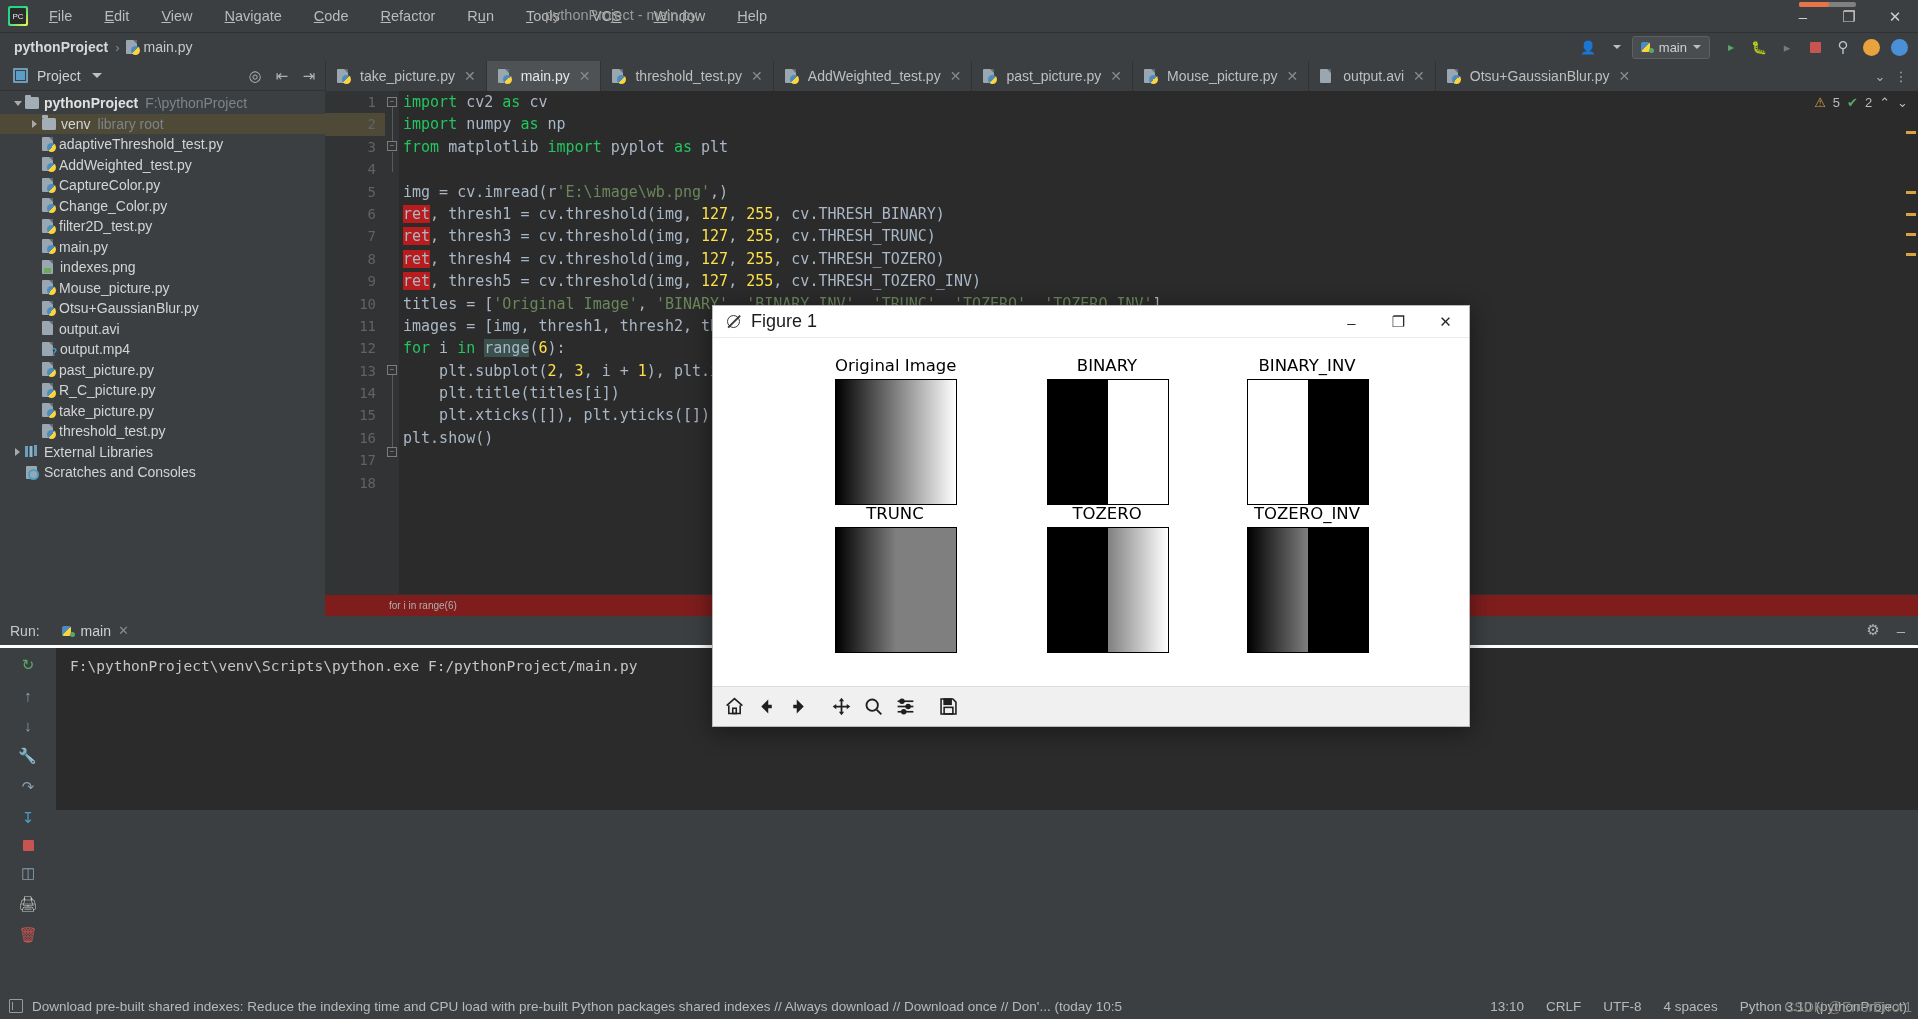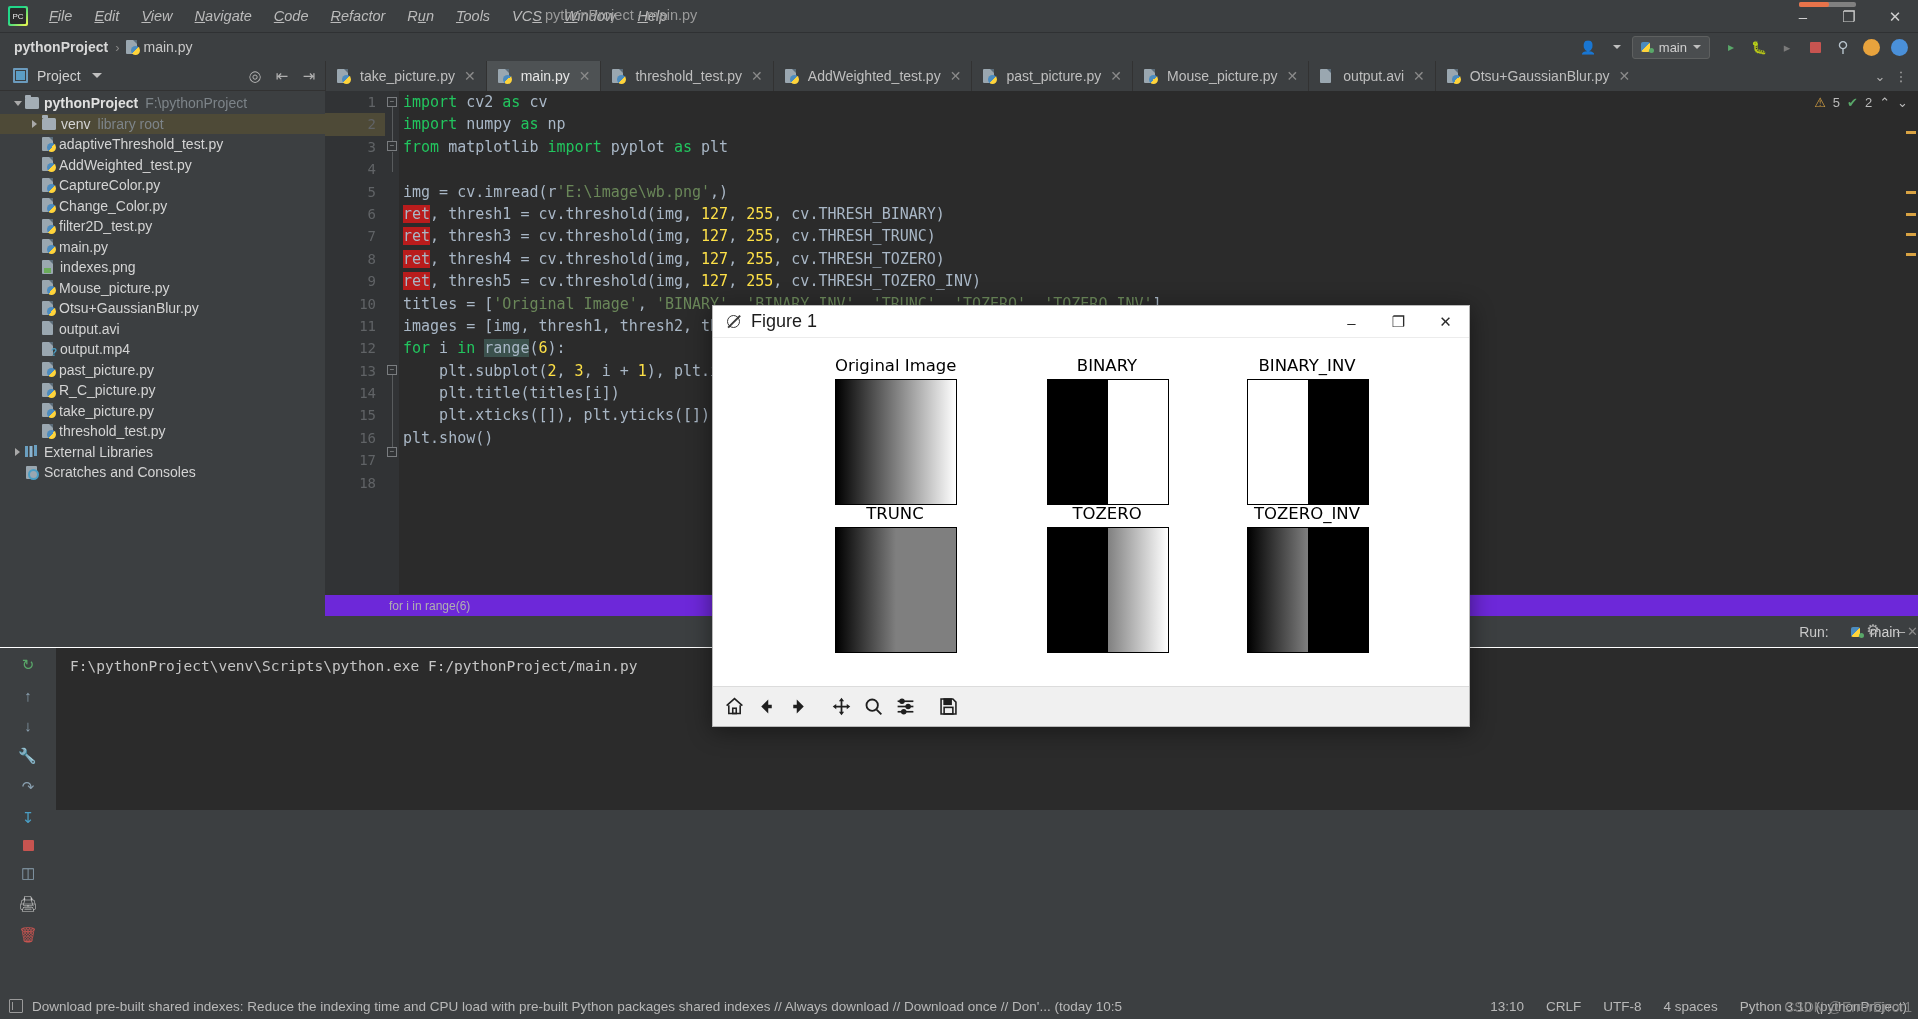--- a/index.html
+++ b/index.html
@@ -21,21 +21,21 @@
     width: 20px; height: 20px; margin-left: 8px; margin-right: 10px;
     background: linear-gradient(135deg,#21d789 0%,#21d789 40%,#fcf84a 100%);
     border-radius: 2px; position: relative; flex: 0 0 auto;
   }
   .pc-logo::after {
     content: "PC"; position: absolute; inset: 2px;
     background: #2b2b2b; color: #e8e8e8; font-size: 8px;
     display: flex; align-items: center; justify-content: center;
     border-radius: 1px; font-family: "Liberation Sans", sans-serif;
   }
-  .menu { display: flex; align-items: center; gap: 0px; font-style: italic; }
+  .menu { display: flex; align-items: center; gap: 10px; }
   .menu-item {
     color: #bbbbbb; font-size: 14.5px; padding: 4px 11px;
     cursor: default; white-space: nowrap;
   }
   .menu-item u { text-decoration: underline; }
   .win-title {
     position: absolute; left: 545px; top: 7px;
     color: #9a9a9a; font-size: 14.5px;
   }
   .win-ctrls {
@@ -251,22 +251,22 @@
   .str { color: #6a8759; }
   .num { color: #fde047; }
   .hl-ident { background: #b91c1c; }
   .hl-match { background: #3b514d; }
   .bp-gutter {
     position: absolute; left: 0; width: 60px; height: 22.4px; background: #4e4a37;
   }
 
   .breadcrumbs2 {
     position: absolute; bottom: 0; left: 0; width: 1593px; height: 22px;
-    background: #6d28d9; display: flex; align-items: center;
-    color: #b0b0b0; font-size: 12px; padding-left: 64px;
+    background: #7f1d1d; display: flex; align-items: center;
+    color: #b0b0b0; font-size: 10px; padding-left: 64px;
     border-top: 1px solid #323232;
   }
   .inspect-badge {
     position: absolute; right: 10px; top: 34px;
     display: flex; align-items: center; gap: 7px; font-size: 13px;
     color: #bbb; z-index: 5;
   }
   .ib-warn { color: #d9a343; }
   .ib-ok { color: #59a869; }
 
@@ -274,21 +274,21 @@
     position: absolute; right: 0; top: 60px; width: 14px; height: 460px;
   }
   .rm { position: absolute; right: 2px; width: 10px; height: 3px; }
 
   
   .run-panel {
     position: absolute; top: 616px; left: 0; width: 1918px; height: 194px;
     background: #3c3f41;
   }
   .run-head {
-    height: 32px; display: flex; align-items: center; border-bottom: 1px solid #ffffff; justify-content: flex-end;
+    height: 32px; display: flex; align-items: center; border-bottom: 3px solid #ffffff;
   }
   .run-title { color: #c8c8c8; font-size: 14px; margin-left: 10px; }
   .run-tab {
     display: flex; align-items: center; gap: 7px; margin-left: 22px;
     color: #d0d0d0; font-size: 14px;
   }
   .run-tab .x { color: #8a8a8a; font-size: 13px; }
   .run-head-right {
     position: absolute; right: 8px; top: 5px; display:flex; gap:10px; align-items:center;
   }

